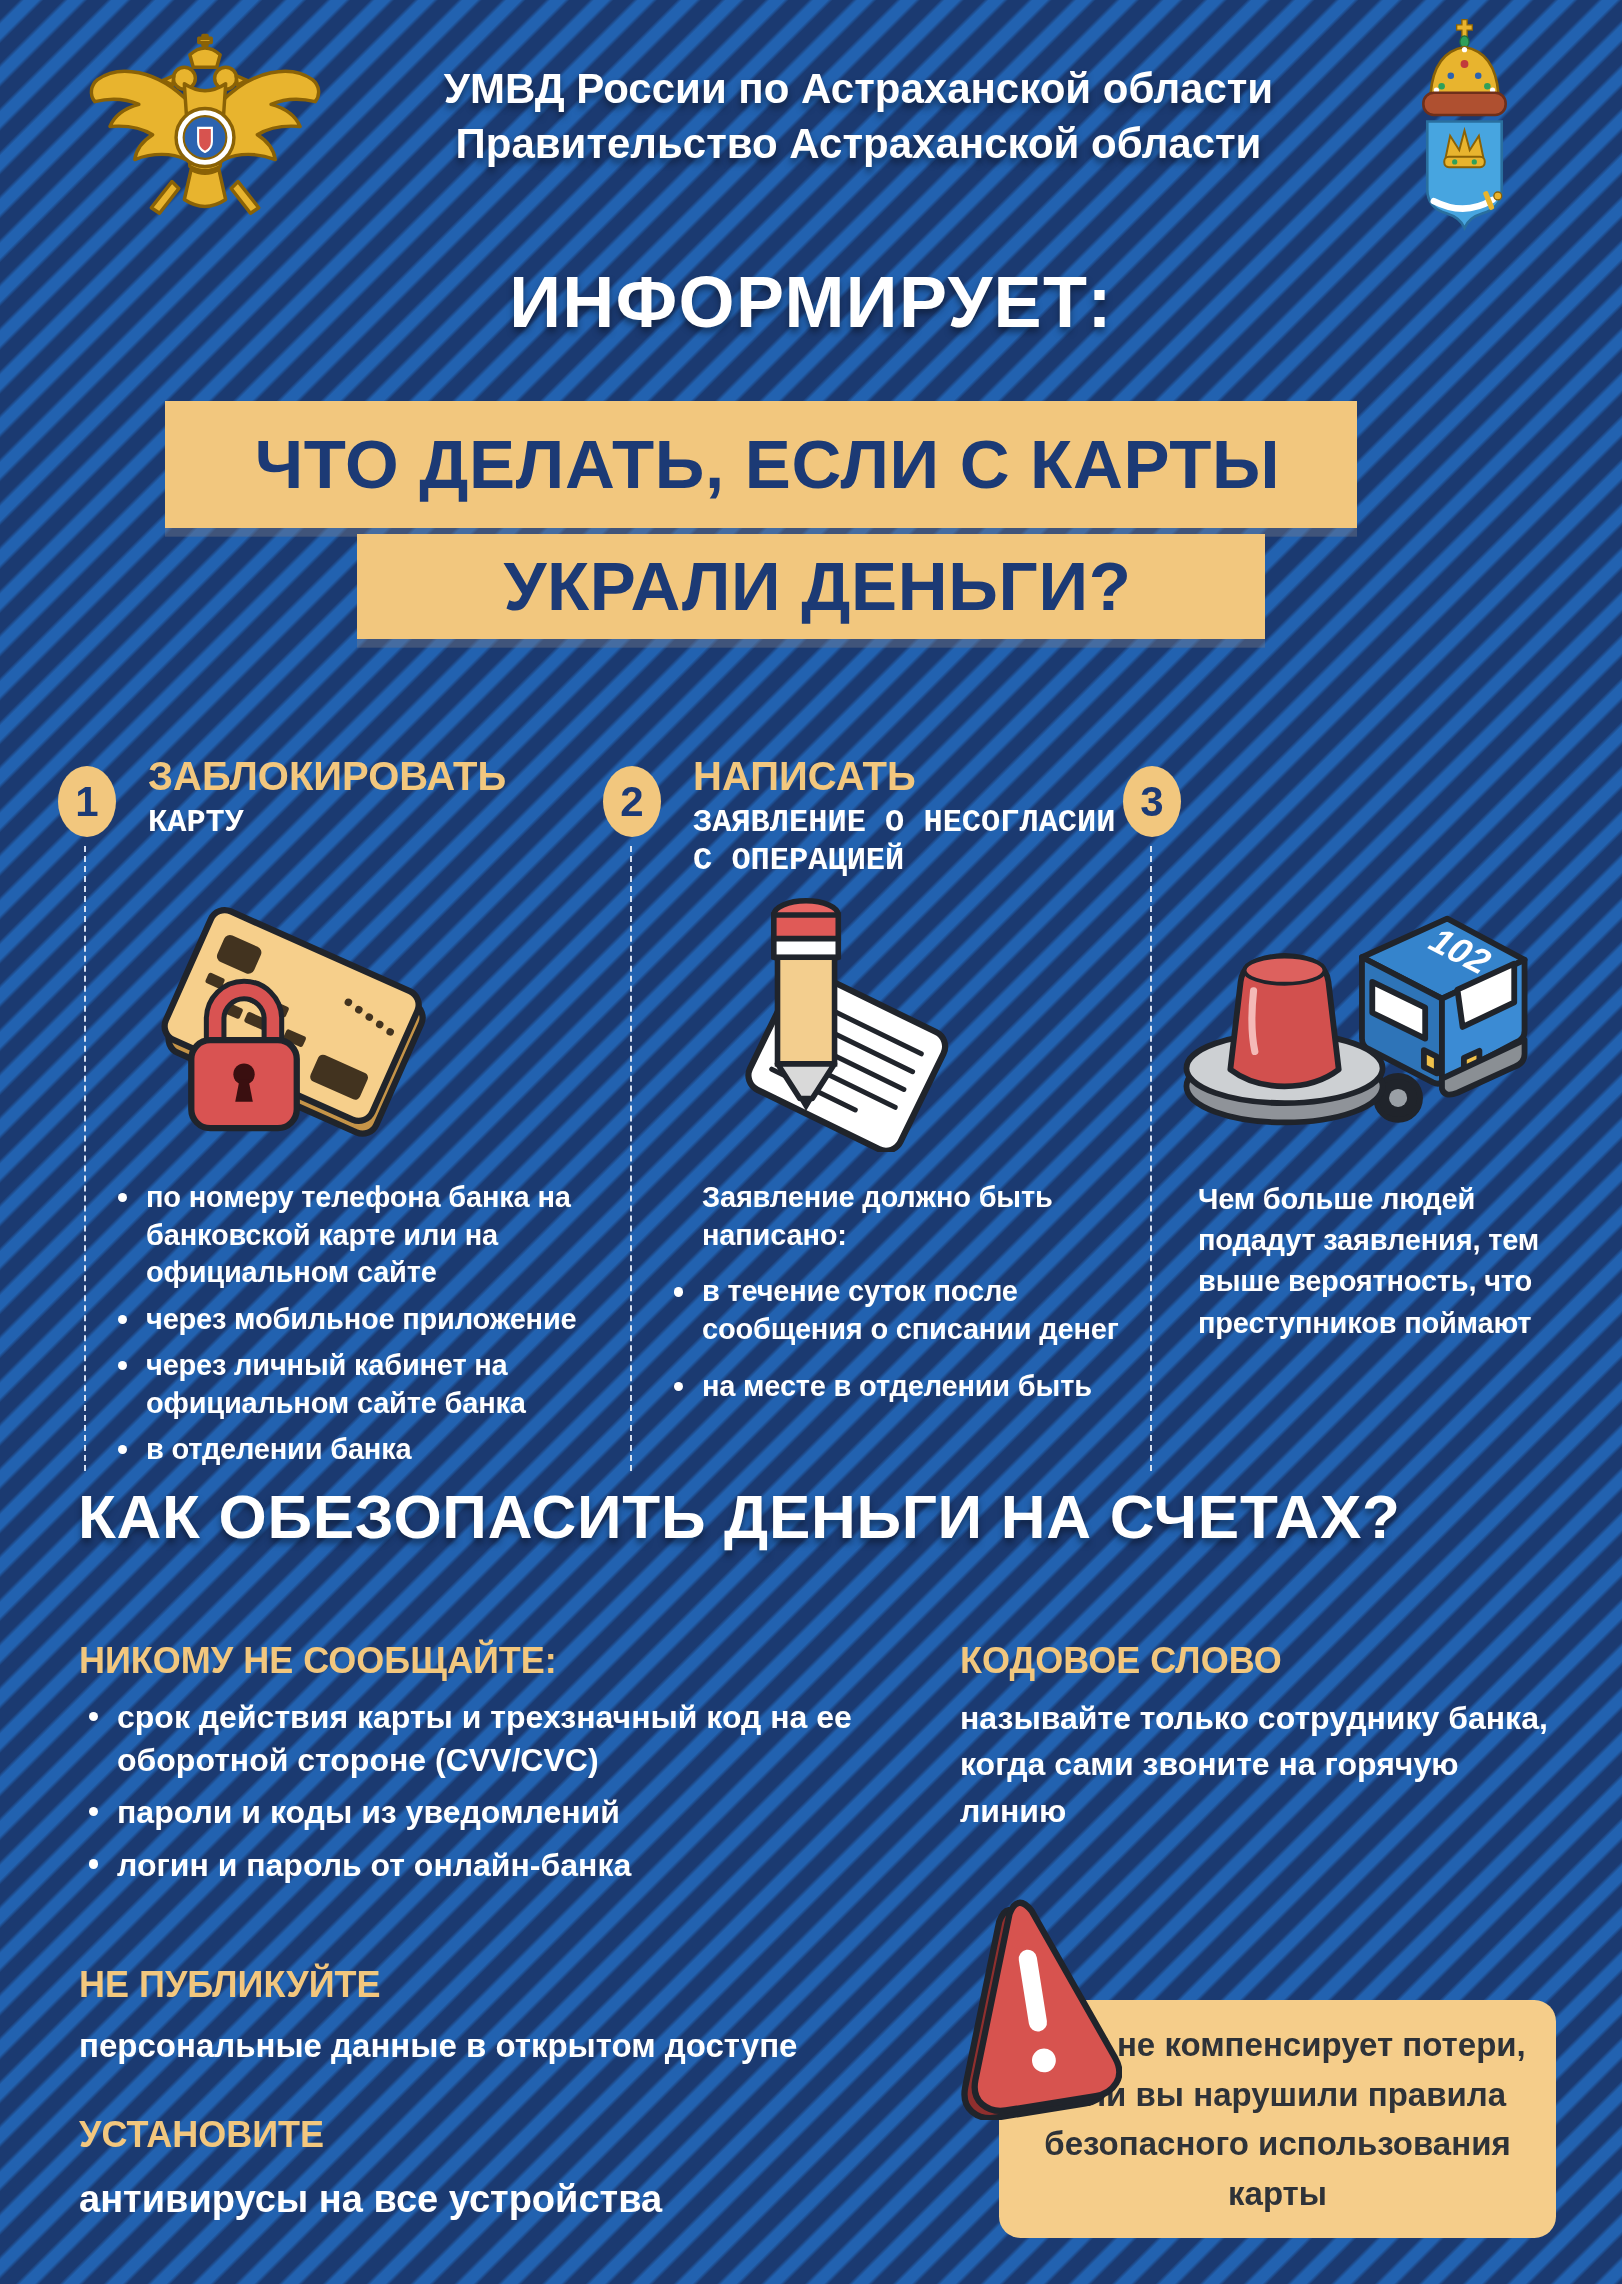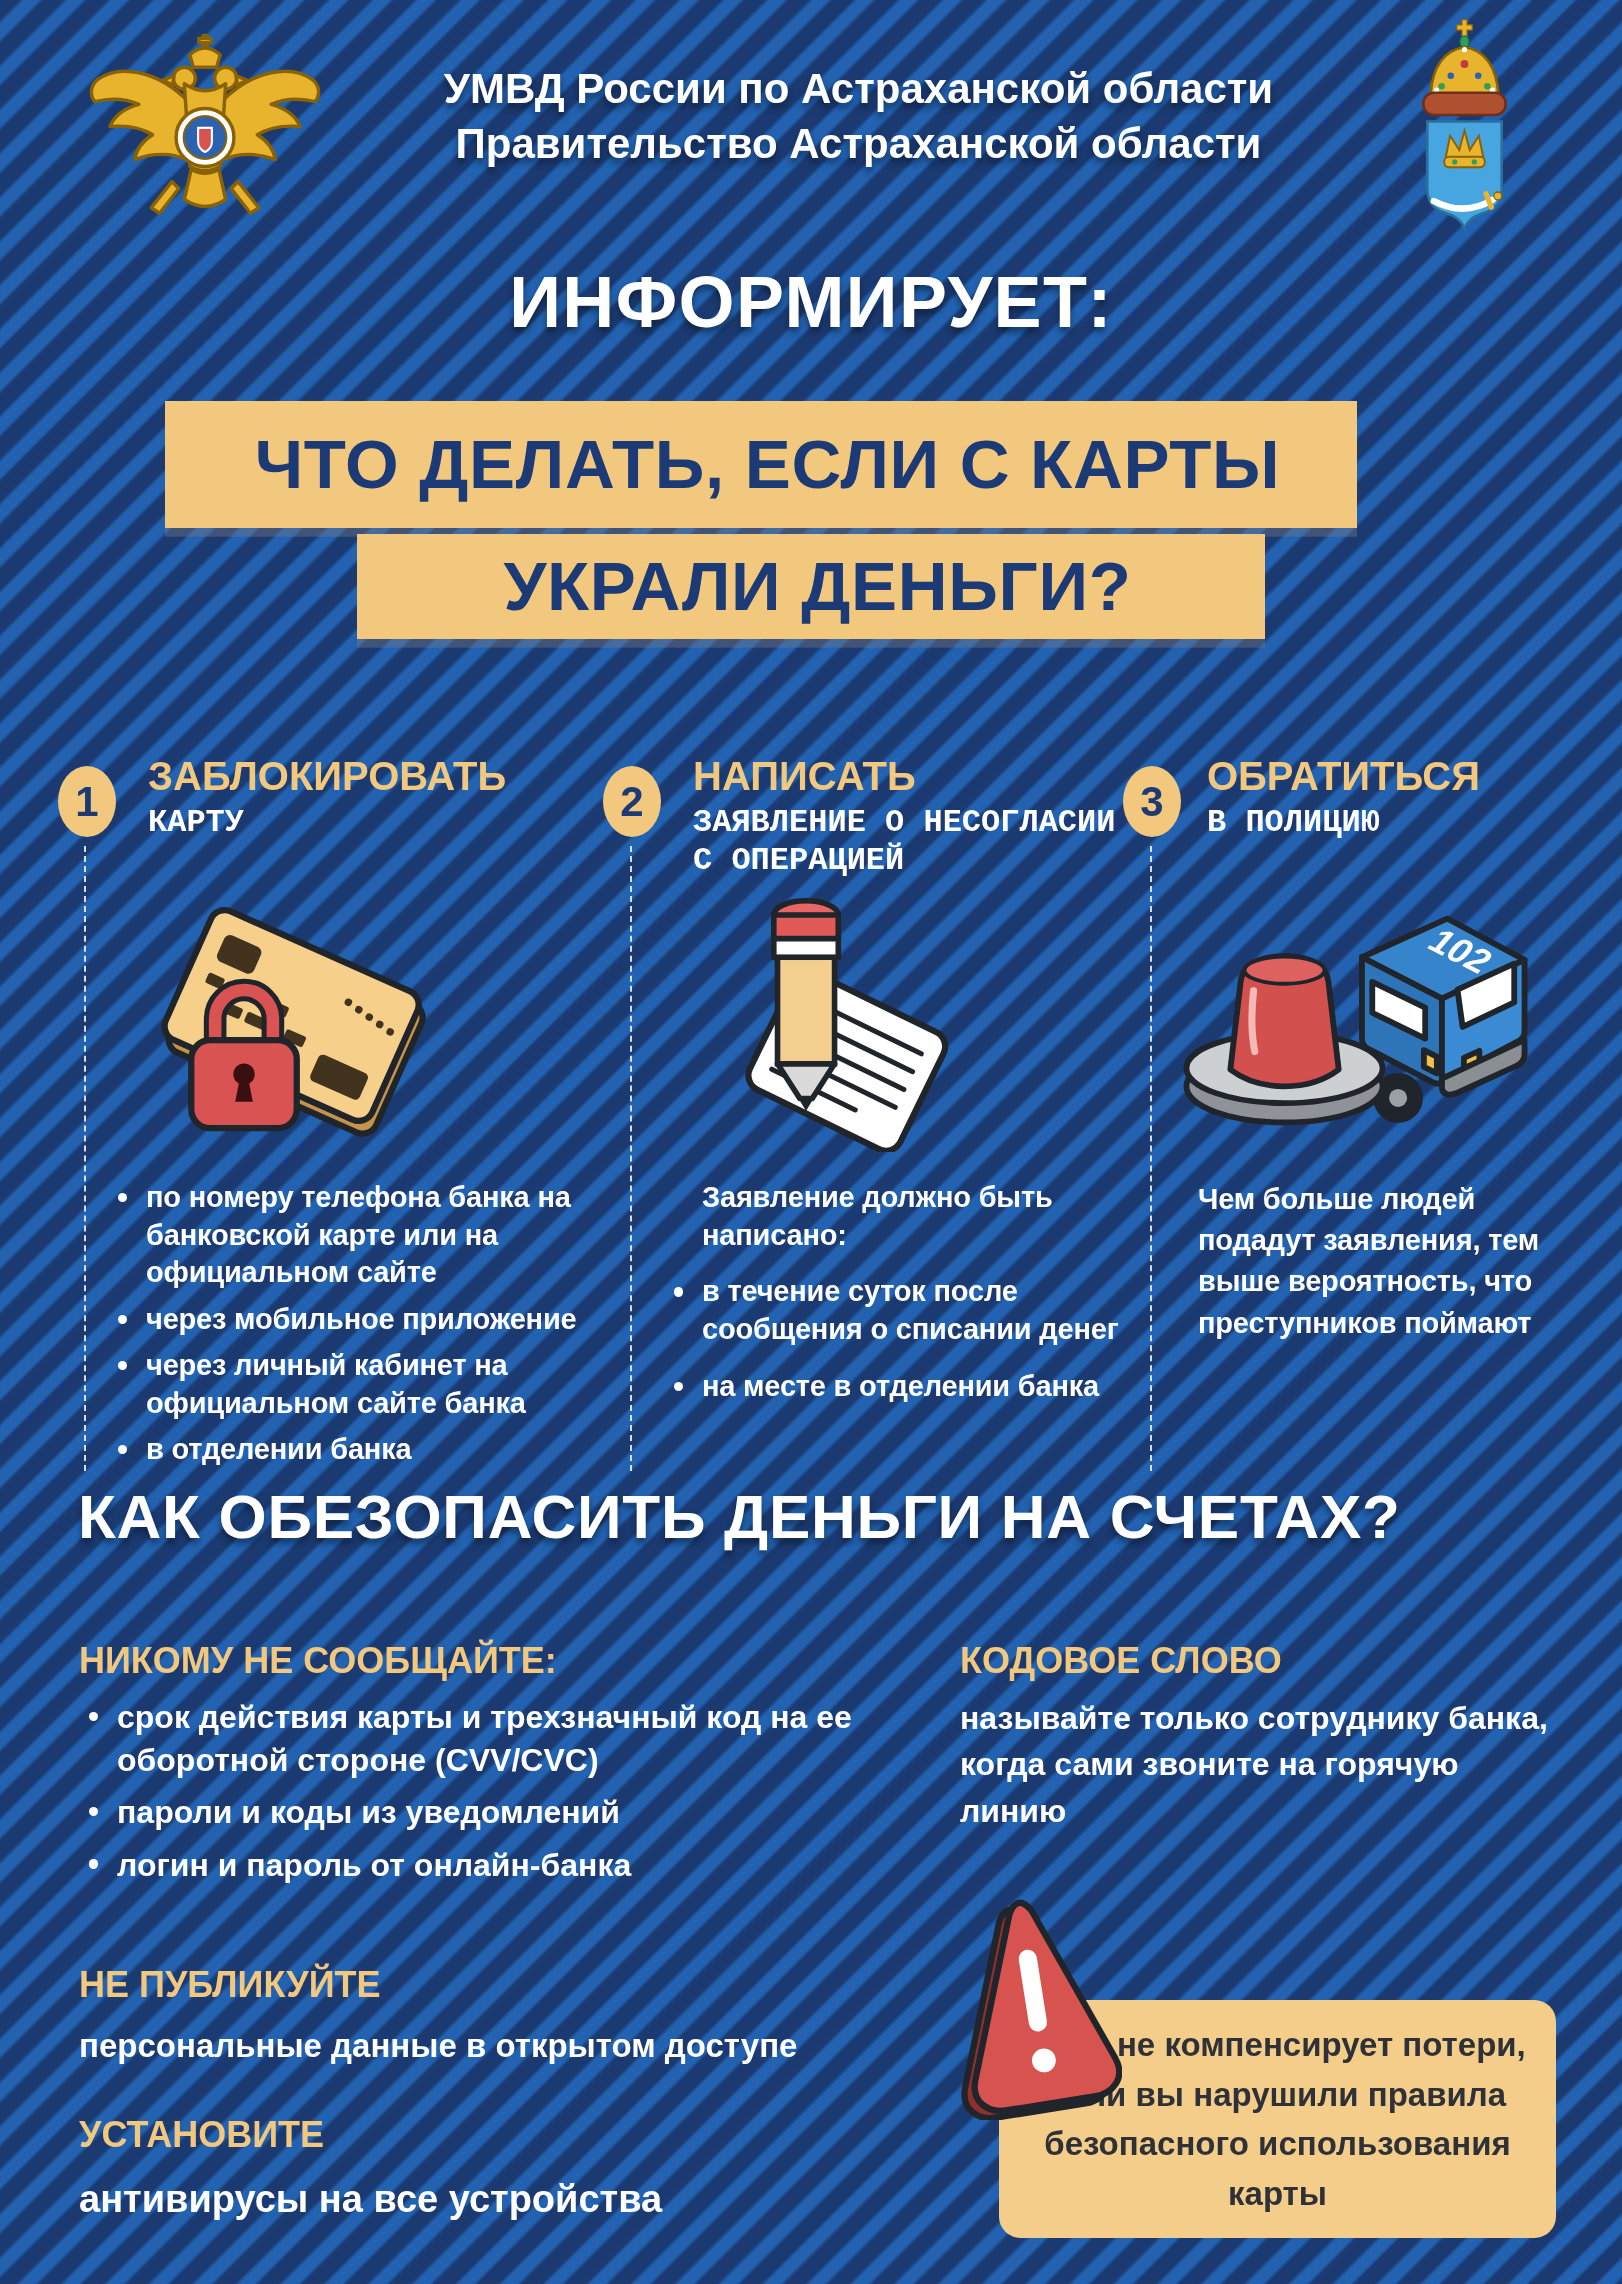--- a/index.html
+++ b/index.html
@@ -185,32 +185,28 @@
       <path d="M140,96 h104 v30 q-52,14 -104,0 z" fill="#FFFFFF" stroke="#20242B" stroke-width="9"></path>
       <rect x="146" y="126" width="92" height="172" fill="#F3CE8E" stroke="#20242B" stroke-width="9"></rect>
       <path d="M146,298 L238,298 L202,354 L182,354 Z" fill="#D9D9D9" stroke="#20242B" stroke-width="9" stroke-linejoin="round"></path>
       <path d="M180,354 h24 l-12,20 z" fill="#20242B"></path>
     </svg>
   </div>
   <div class="abs step-body" style="left:664px;top:1179px;width:469px;">
     <p style="padding-left:38px;">Заявление должно быть написано:</p>
     <ul class="blist">
       <li style="margin-bottom:19px;">в течение суток после сообщения о списании денег</li>
-      <li>на месте в отделении банка</li>
+      <li>на месте в отделении быть</li>
     </ul>
   </div>
 
   <div class="num-circle" style="left:1123px;top:766px;">
     <span>3</span>
   </div>
   <div class="dash-line" style="left:1150px;top:846px;height:625px;"></div>
-  <div class="abs step-title" style="left:1207px;top:755px;width:390px;">
-    <div class="t-accent">ОБРАТИТЬСЯ</div>
-    <div class="t-rest">В ПОЛИЦИЮ</div>
-  </div>
   <div class="abs icon-wrap" style="left:1168px;top:885px;">
     <svg viewBox="0 0 580 420" width="375" height="271">
       <g stroke="#20242B" stroke-width="9" stroke-linejoin="round">
         <path d="M300,112 L432,52 L552,116 L424,176 Z" fill="#3584CC"></path>
         <path d="M300,112 L424,176 L424,300 Q424,312 410,306 L310,254 Q300,250 300,238 Z" fill="#2E74B8"></path>
         <path d="M424,176 L552,116 L552,226 Q552,240 538,244 L448,292 Q424,304 424,300 Z" fill="#3B8BD4"></path>
         <path d="M316,150 L398,190 L398,238 L316,198 Z" fill="#FFFFFF"></path>
         <path d="M448,162 L536,122 L536,182 L456,220 Z" fill="#FFFFFF"></path>
         <path d="M396,256 l20,10 v26 l-20,-10 z" fill="#F0C14B"></path>
         <path d="M458,268 l24,-11 v26 l-24,11 z" fill="#F0C14B"></path>

